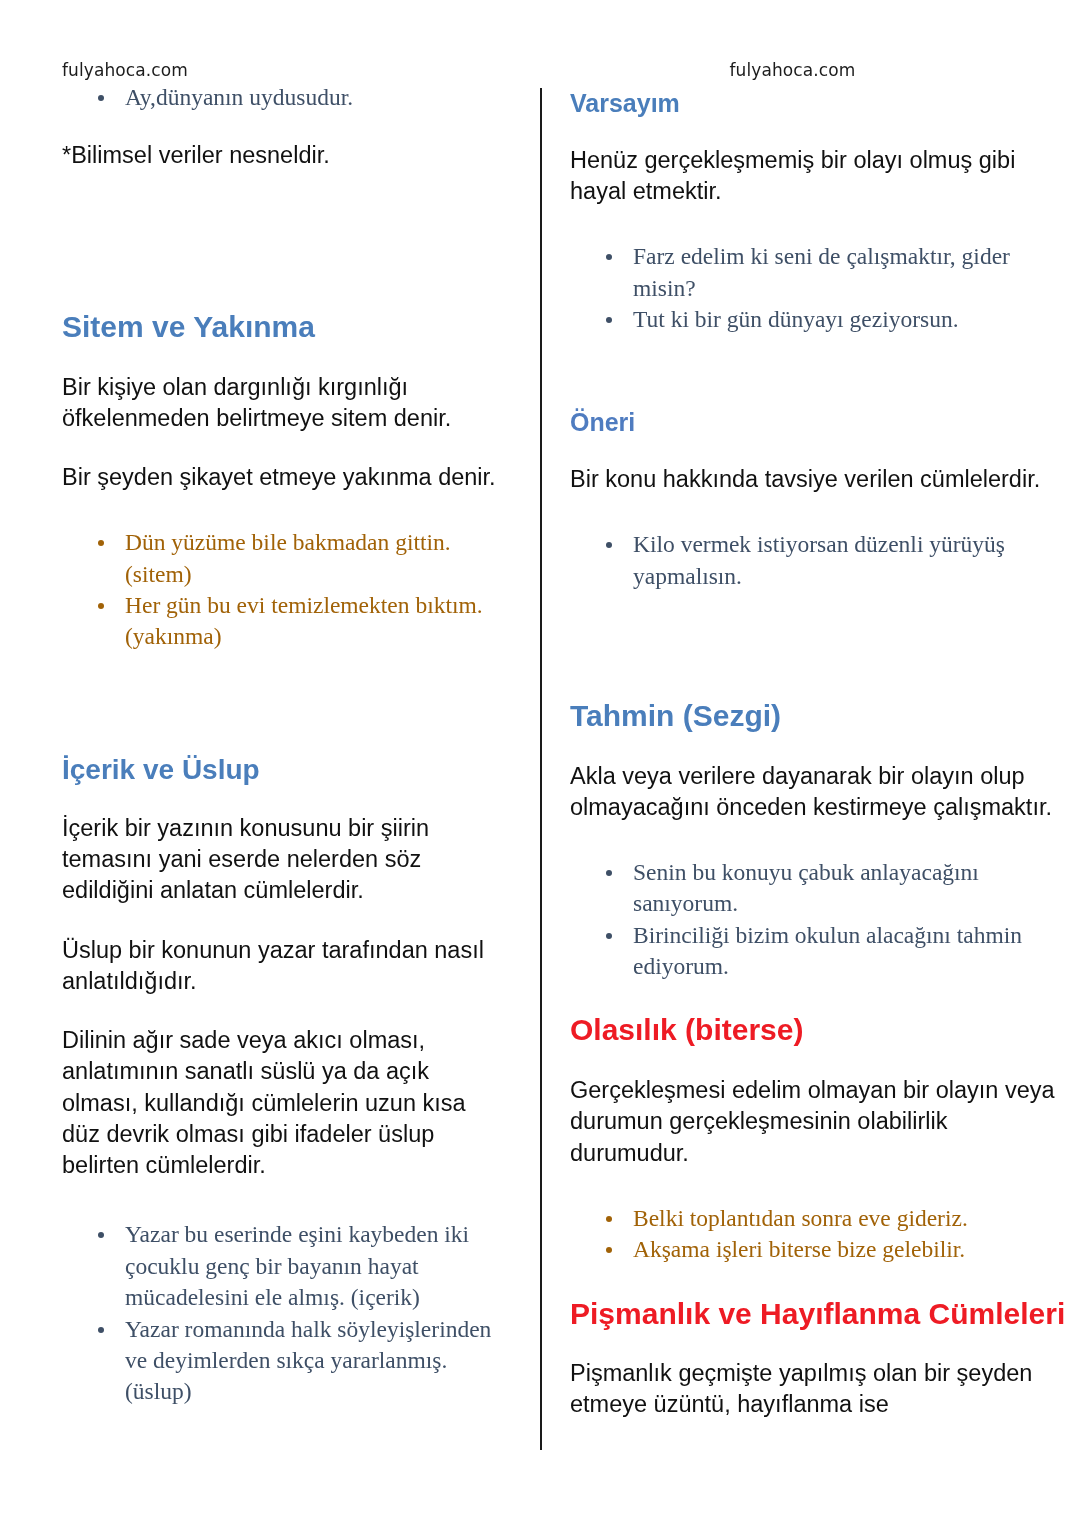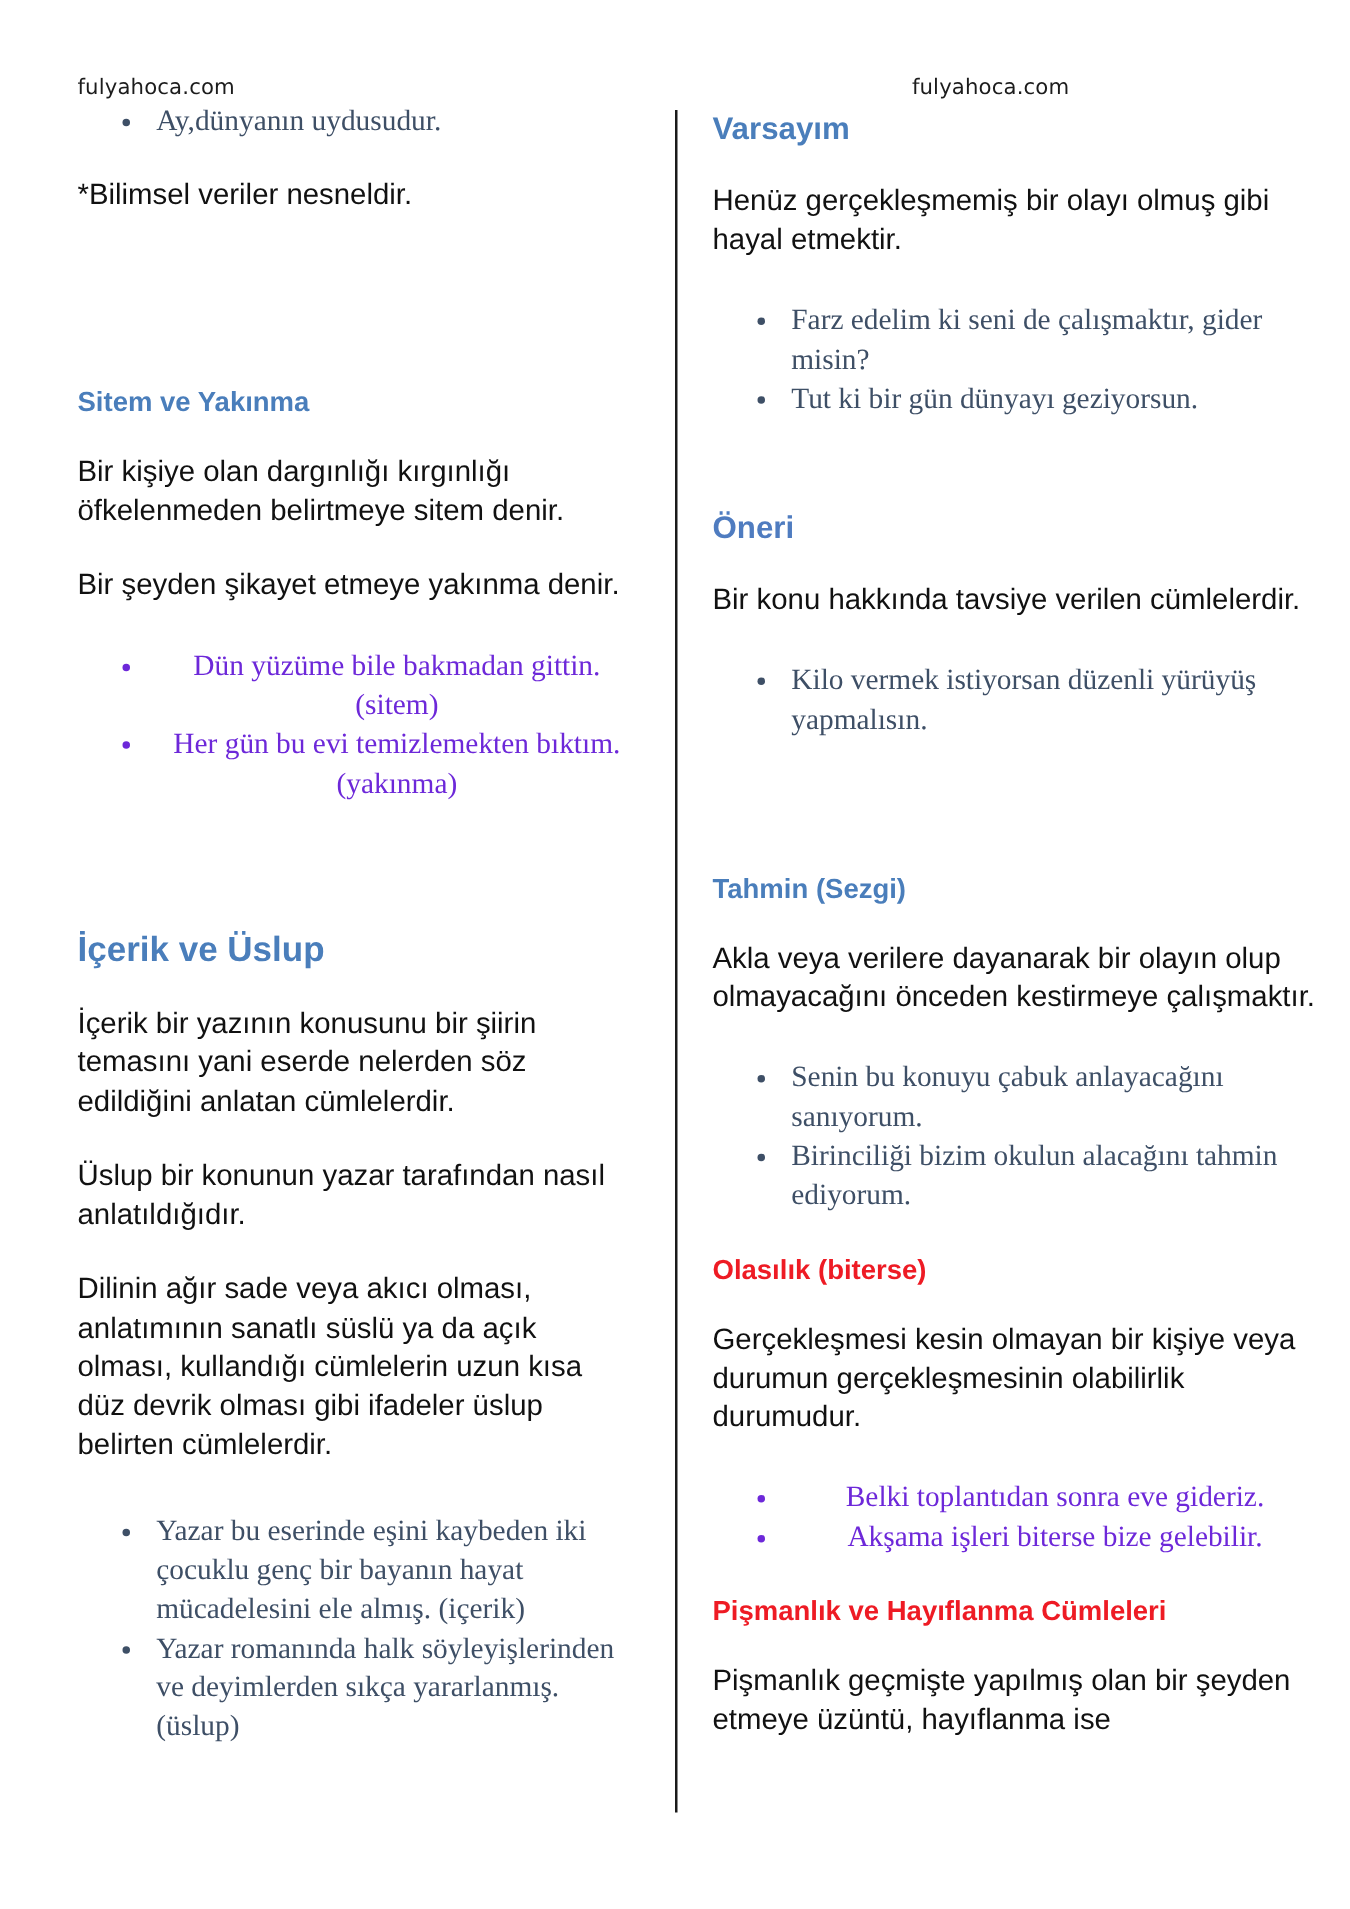--- a/index.html
+++ b/index.html
@@ -63,21 +63,21 @@
     font-weight: bold;
     line-height: 1.22;
     white-space: nowrap;
   }
   .h-blue      { color: #4a7ebb; }
   .h-blue-soft { color: #4f7cc0; }
   .h-red       { color: #ee1b24; }
 
   .size-lg  { font-size: 28px; }
   .size-md  { font-size: 25px; }
-  .size-sm  { font-size: 22px; }
+  .size-sm  { font-size: 30px; }
   .weight-normal { font-weight: normal; }
 
   
   p.body {
     margin: 0;
     font-size: 23.5px;
     line-height: 1.33;
     color: #111111;
   }
 
@@ -101,21 +101,21 @@
     left: 36px;
     top: 13px;
     width: 6px;
     height: 6px;
     border-radius: 50%;
     background: currentColor;
   }
   
   .tone-slate > li { color: #3e4f66; }
   
-  .tone-black > li { color: #6d28d9; text-align: center; }
+  .tone-black > li { color: #a16207; }
 
   
   .gap-6  { height: 6px; }
   .gap-10 { height: 10px; }
   .gap-20 { height: 20px; }
   .gap-26 { height: 26px; }
   .gap-28 { height: 28px; }
   .gap-30 { height: 30px; }
   .gap-34 { height: 34px; }
   .gap-38 { height: 38px; }
@@ -237,21 +237,21 @@
       <li>Senin bu konuyu çabuk anlayacağını sanıyorum.</li>
       <li>Birinciliği bizim okulun alacağını tahmin ediyorum.</li>
     </ul>
 
     <div class="gap-30"></div>
 
     <h2 class="heading h-red size-sm">Olasılık (biterse)</h2>
 
     <div class="gap-26"></div>
 
-    <p class="body">Gerçekleşmesi kesin olmayan bir kişiye veya durumun gerçekleşmesinin olabilirlik durumudur.</p>
+    <p class="body">Gerçekleşmesi edelim olmayan bir olayın veya durumun gerçekleşmesinin olabilirlik durumudur.</p>
 
     <div class="gap-34"></div>
 
     <ul class="bullets tone-black">
       <li>Belki toplantıdan sonra eve gideriz.</li>
       <li>Akşama işleri biterse bize gelebilir.</li>
     </ul>
 
     <div class="gap-30"></div>
 

